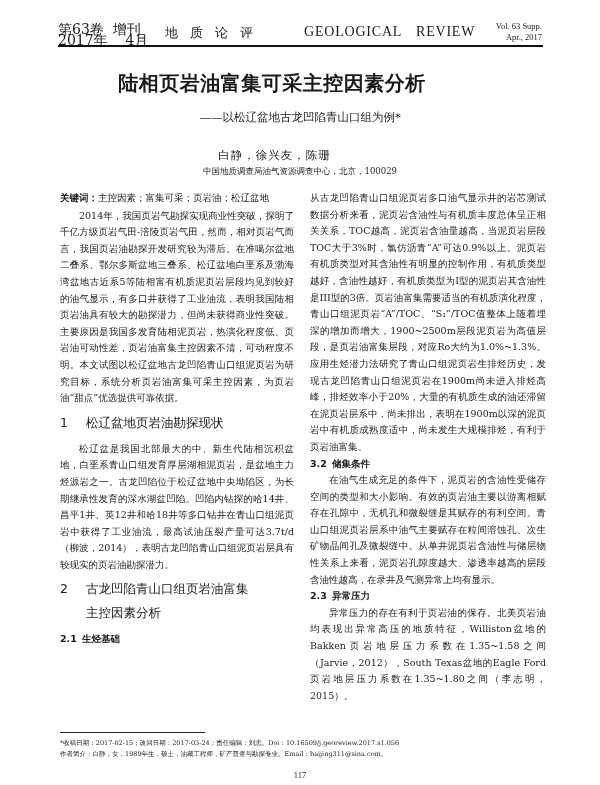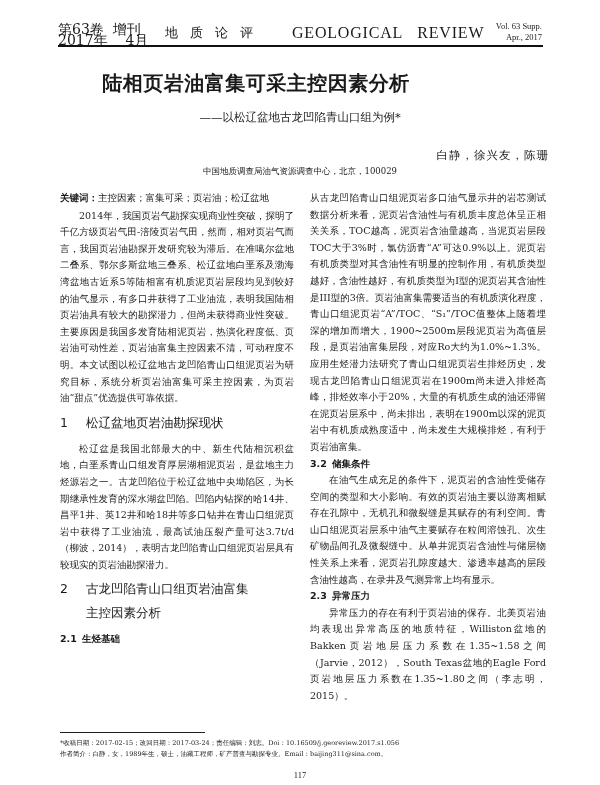--- a/index.html
+++ b/index.html
@@ -2,28 +2,28 @@
 <html><head>
 <meta charset="utf-8">
 <style>
   html, body { margin: 0; padding: 0; background: #ffffff; }
   body { width: 600px; height: 785px; position: relative; overflow: hidden;
          font-family: "DejaVu Serif", "Liberation Serif", serif; color: #1a1a1a; }
   .hdr { position: absolute; top: 0; left: 0; width: 600px; height: 50px; }
   .hdr .vol-cn { position: absolute; left: 58px; top: 24px; font-size: 14px; line-height: 11px; }
   .hdr .vol-cn div { white-space: pre; }
   .hdr .journal-cn { position: absolute; left: 165px; top: 24px; font-size: 13px; letter-spacing: 12px; }
-  .hdr .journal-en { position: absolute; left: 292px; top: 24px; font-size: 16px; letter-spacing: 0.8px; font-family: "Liberation Serif", serif; word-spacing: 10px; text-align: right; }
+  .hdr .journal-en { position: absolute; left: 304px; top: 24px; font-size: 14px; letter-spacing: 0.8px; font-family: "Liberation Serif", serif; word-spacing: 10px; text-align: right; }
   .hdr .vol-en { position: absolute; left: 480px; top: 21px; font-size: 8.5px; line-height: 11px; text-align: right; width: 62px; font-family: "Liberation Serif", serif; }
   .hdr .rule { position: absolute; left: 58px; top: 45px; width: 485px; height: 1.5px; background: #111; }
 
   .title { position: absolute; top: 70px; left: 0; width: 512px; text-align: center;
-           font-family: "DejaVu Sans", "Liberation Sans", sans-serif; font-weight: bold; font-size: 20px; letter-spacing: 0.5px; }
+           font-family: "DejaVu Sans", "Liberation Sans", sans-serif; font-weight: bold; font-size: 20px; letter-spacing: 0.5px; padding-left: 16px; }
   .subtitle { position: absolute; top: 110px; left: 0; width: 600px; text-align: center; font-size: 11.5px; }
-  .authors { position: absolute; top: 148px; left: 0; width: 549px; text-align: right; font-size: 11.5px; letter-spacing: 1px; }
+  .authors { position: absolute; top: 148px; left: 0; width: 549px; text-align: center; font-size: 11.5px; letter-spacing: 1px; }
   .affil { position: absolute; top: 166px; left: 0; width: 600px; text-align: center; font-size: 8.5px; }
 
   .col { position: absolute; top: 190px; font-size: 9.5px; line-height: 16.6px; text-align: justify; }
   .col.left { left: 60px; width: 234px; }
   .col.right { left: 310px; width: 236px; }
   .col p { margin: 0; }
   .indent { text-indent: 2em; }
   .kw-label { font-weight: bold; font-family: Liberation Mono, monospace; }
   .h1 { font-size: 12.5px; line-height: 24px; margin: 4px 0 6px 0 !important; font-family: "DejaVu Sans", sans-serif; font-weight: normal; }
   .h1 .num { display: inline-block; width: 26px; }

